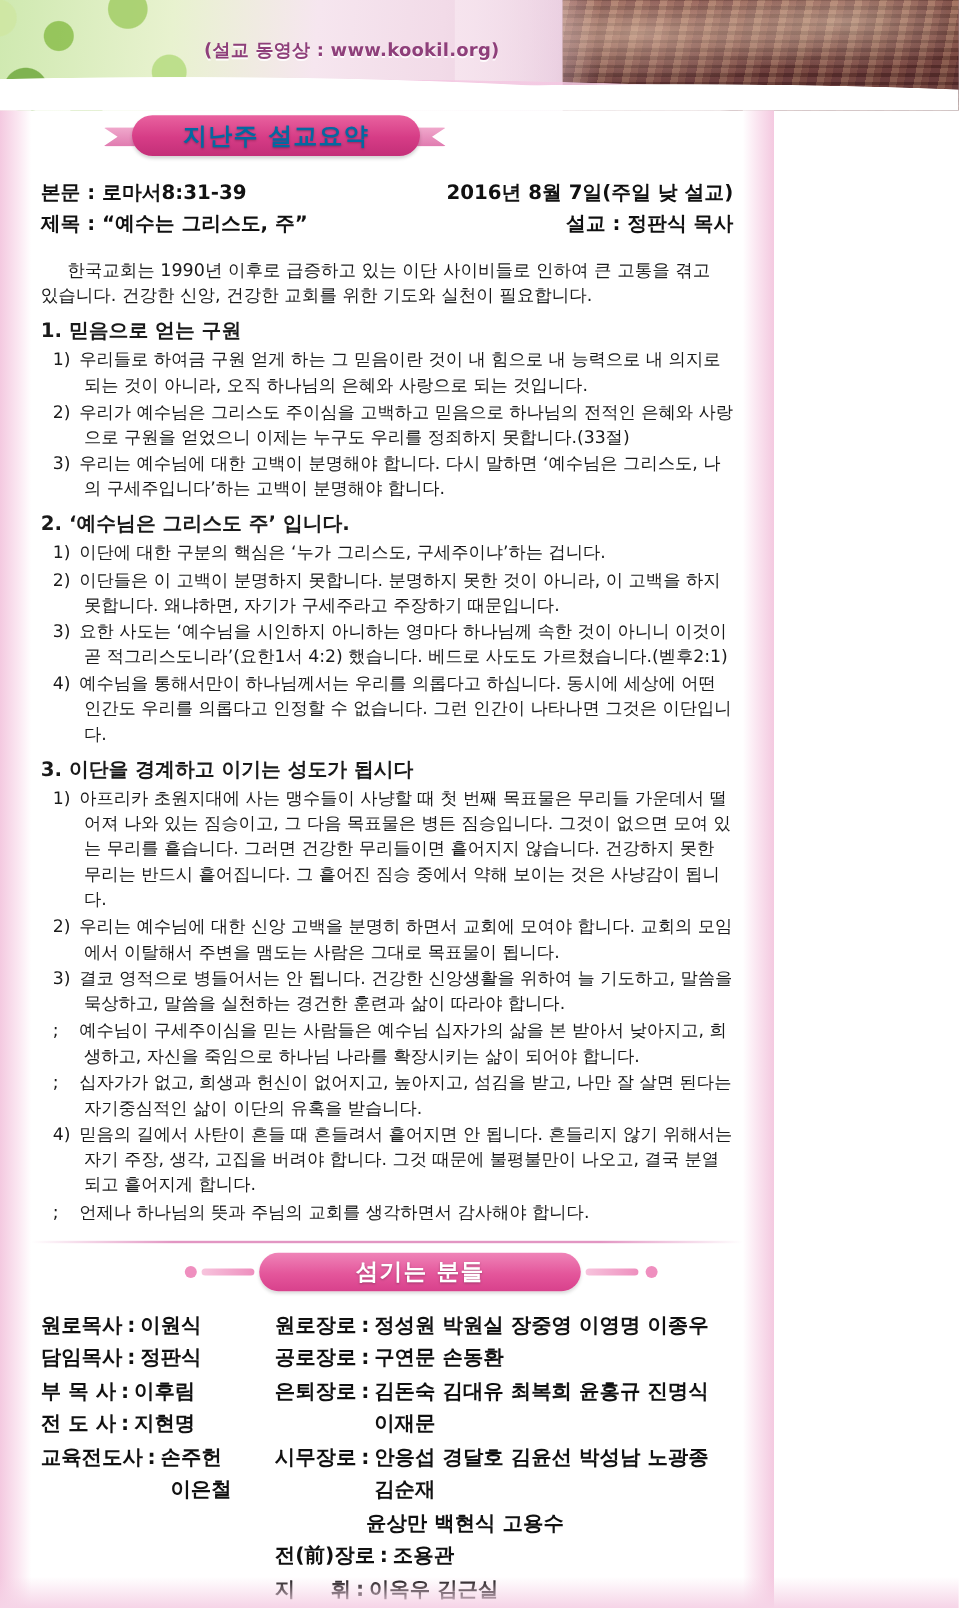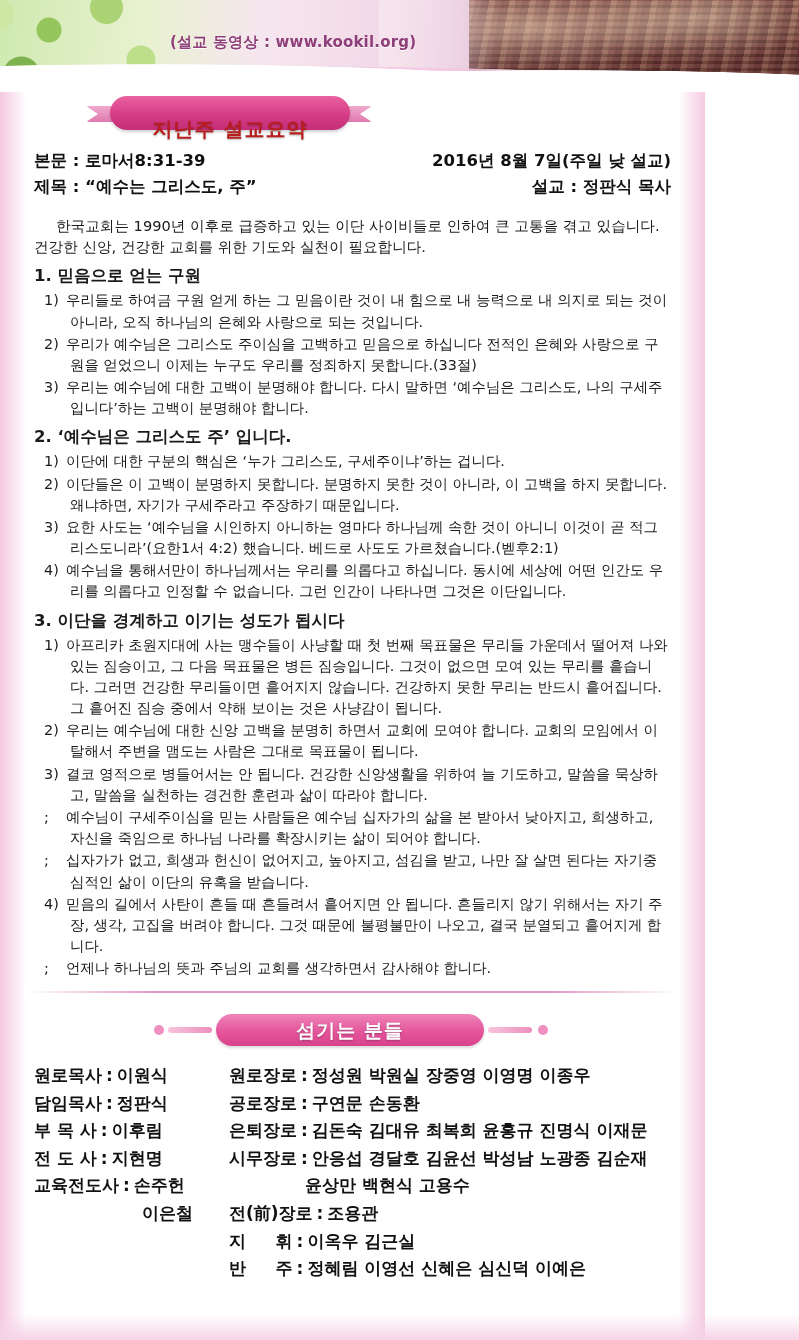--- a/index.html
+++ b/index.html
@@ -71,21 +71,21 @@
       radial-gradient(ellipse 430px 26px at 560px 36px, #ffffff 98%, rgba(255,255,255,0) 100%);
   }
   .banner .wave2 {
     position:absolute; left:0; bottom:6px; width:799px; height:26px;
     background:
       radial-gradient(ellipse 500px 24px at 260px 30px, rgba(244,200,226,.85) 98%, rgba(255,255,255,0) 100%);
   }
 
   
   .page {
-    position:absolute; left:0; top:0; width:705px; height:1340px;
+    position:absolute; left:0; top:0; width:645px; height:1340px;
   }
   .side-l, .side-r {
     position:absolute; top:92px; width:26px; height:1248px;
   }
   .side-l { left:0; background:linear-gradient(90deg,#f4c9e0 0%, #fbe8f2 60%, #ffffff 100%); }
   .side-r { right:0; background:linear-gradient(270deg,#f4c9e0 0%, #fbe8f2 60%, #ffffff 100%); }
 
   
   .ribbon-wrap { position:relative; height:46px; margin-top:4px; }
   .ribbon {
@@ -96,23 +96,23 @@
     box-shadow:0 2px 3px rgba(0,0,0,.18);
   }
   .ribbon-tail-l, .ribbon-tail-r {
     position:absolute; top:10px; width:34px; height:16px;
     background:linear-gradient(180deg,#f0a9cc,#e07bb0);
     border-radius:3px;
   }
   .ribbon-tail-l { left:86px; clip-path: polygon(0 0, 100% 0, 100% 100%, 0 100%, 12px 50%); }
   .ribbon-tail-r { left:338px; clip-path: polygon(0 0, 100% 0, calc(100% - 12px) 50%, 100% 100%, 0 100%); }
   .ribbon-text {
-    position:absolute; left:110px; top:16px; width:240px; height:34px;
+    position:absolute; left:110px; top:0; width:240px; height:34px;
     line-height:34px; text-align:center;
-    color:#b91c1c; font-size:20px; font-weight:bold;
+    color:#0369a1; font-size:20px; font-weight:bold;
     text-shadow:0 1px 2px rgba(0,0,0,.3);
     letter-spacing:1px;
   }
 
   
   .meta {
     margin:6px 34px 0 34px;
     font-size:16.5px; font-weight:bold; color:#111;
   }
   .meta-row { display:flex; justify-content:space-between; align-items:center; padding:2px 0; }
@@ -137,21 +137,21 @@
   li.semi { padding-left:26px; text-indent:-12px; }
   li.semi .num { width:10px; }
 
   
   .divider {
     margin:12px 26px 0 26px; height:2px;
     background:linear-gradient(90deg, rgba(226,150,195,0), #e296c3 20%, #e296c3 80%, rgba(226,150,195,0));
   }
 
   
-  .serv-wrap { position:relative; height:44px; margin-top:19px; }
+  .serv-wrap { position:relative; height:44px; margin-top:6px; }
   .serv-pill {
     position:absolute; left:216px; top:2px; width:268px; height:32px;
     background:linear-gradient(180deg,#ef84b8 0%, #e4569b 55%, #d8418c 100%);
     border-radius:16px; box-shadow:0 2px 3px rgba(0,0,0,.15);
   }
   .serv-pill-text {
     position:absolute; left:216px; top:2px; width:268px; height:32px;
     line-height:32px; text-align:center; color:#fff; font-size:19px; font-weight:bold;
     text-shadow:0 1px 2px rgba(0,0,0,.28); letter-spacing:1px;
   }
@@ -216,21 +216,21 @@
       <span class="meta-right">설교 : 정판식 목사</span>
     </div>
   </div>
 
   <div class="content">
     <p class="intro">한국교회는 1990년 이후로 급증하고 있는 이단 사이비들로 인하여 큰 고통을 겪고 있습니다. 건강한 신앙, 건강한 교회를 위한 기도와 실천이 필요합니다.</p>
 
     <h2 class="sec">1. 믿음으로 얻는 구원</h2>
     <ol class="items">
       <li><span class="num">1)</span><span>우리들로 하여금 구원 얻게 하는 그 믿음이란 것이 내 힘으로 내 능력으로 내 의지로 되는 것이 아니라, 오직 하나님의 은혜와 사랑으로 되는 것입니다.</span></li>
-      <li><span class="num">2)</span><span>우리가 예수님은 그리스도 주이심을 고백하고 믿음으로 하십니다 전적인 은혜와 사랑으로 구원을 얻었으니 이제는 누구도 우리를 정죄하지 못합니다.(33절)</span></li>
+      <li><span class="num">2)</span><span>우리가 예수님은 그리스도 주이심을 고백하고 믿음으로 하나님의 전적인 은혜와 사랑으로 구원을 얻었으니 이제는 누구도 우리를 정죄하지 못합니다.(33절)</span></li>
       <li><span class="num">3)</span><span>우리는 예수님에 대한 고백이 분명해야 합니다. 다시 말하면 ‘예수님은 그리스도, 나의 구세주입니다’하는 고백이 분명해야 합니다.</span></li>
     </ol>
 
     <h2 class="sec">2. ‘예수님은 그리스도 주’ 입니다.</h2>
     <ol class="items">
       <li><span class="num">1)</span><span>이단에 대한 구분의 핵심은 ‘누가 그리스도, 구세주이냐’하는 겁니다.</span></li>
       <li><span class="num">2)</span><span>이단들은 이 고백이 분명하지 못합니다. 분명하지 못한 것이 아니라, 이 고백을 하지 못합니다. 왜냐하면, 자기가 구세주라고 주장하기 때문입니다.</span></li>
       <li><span class="num">3)</span><span>요한 사도는 ‘예수님을 시인하지 아니하는 영마다 하나님께 속한 것이 아니니 이것이 곧 적그리스도니라’(요한1서 4:2) 했습니다. 베드로 사도도 가르쳤습니다.(벧후2:1)</span></li>
       <li><span class="num">4)</span><span>예수님을 통해서만이 하나님께서는 우리를 의롭다고 하십니다. 동시에 세상에 어떤 인간도 우리를 의롭다고 인정할 수 없습니다. 그런 인간이 나타나면 그것은 이단입니다.</span></li>
     </ol>

